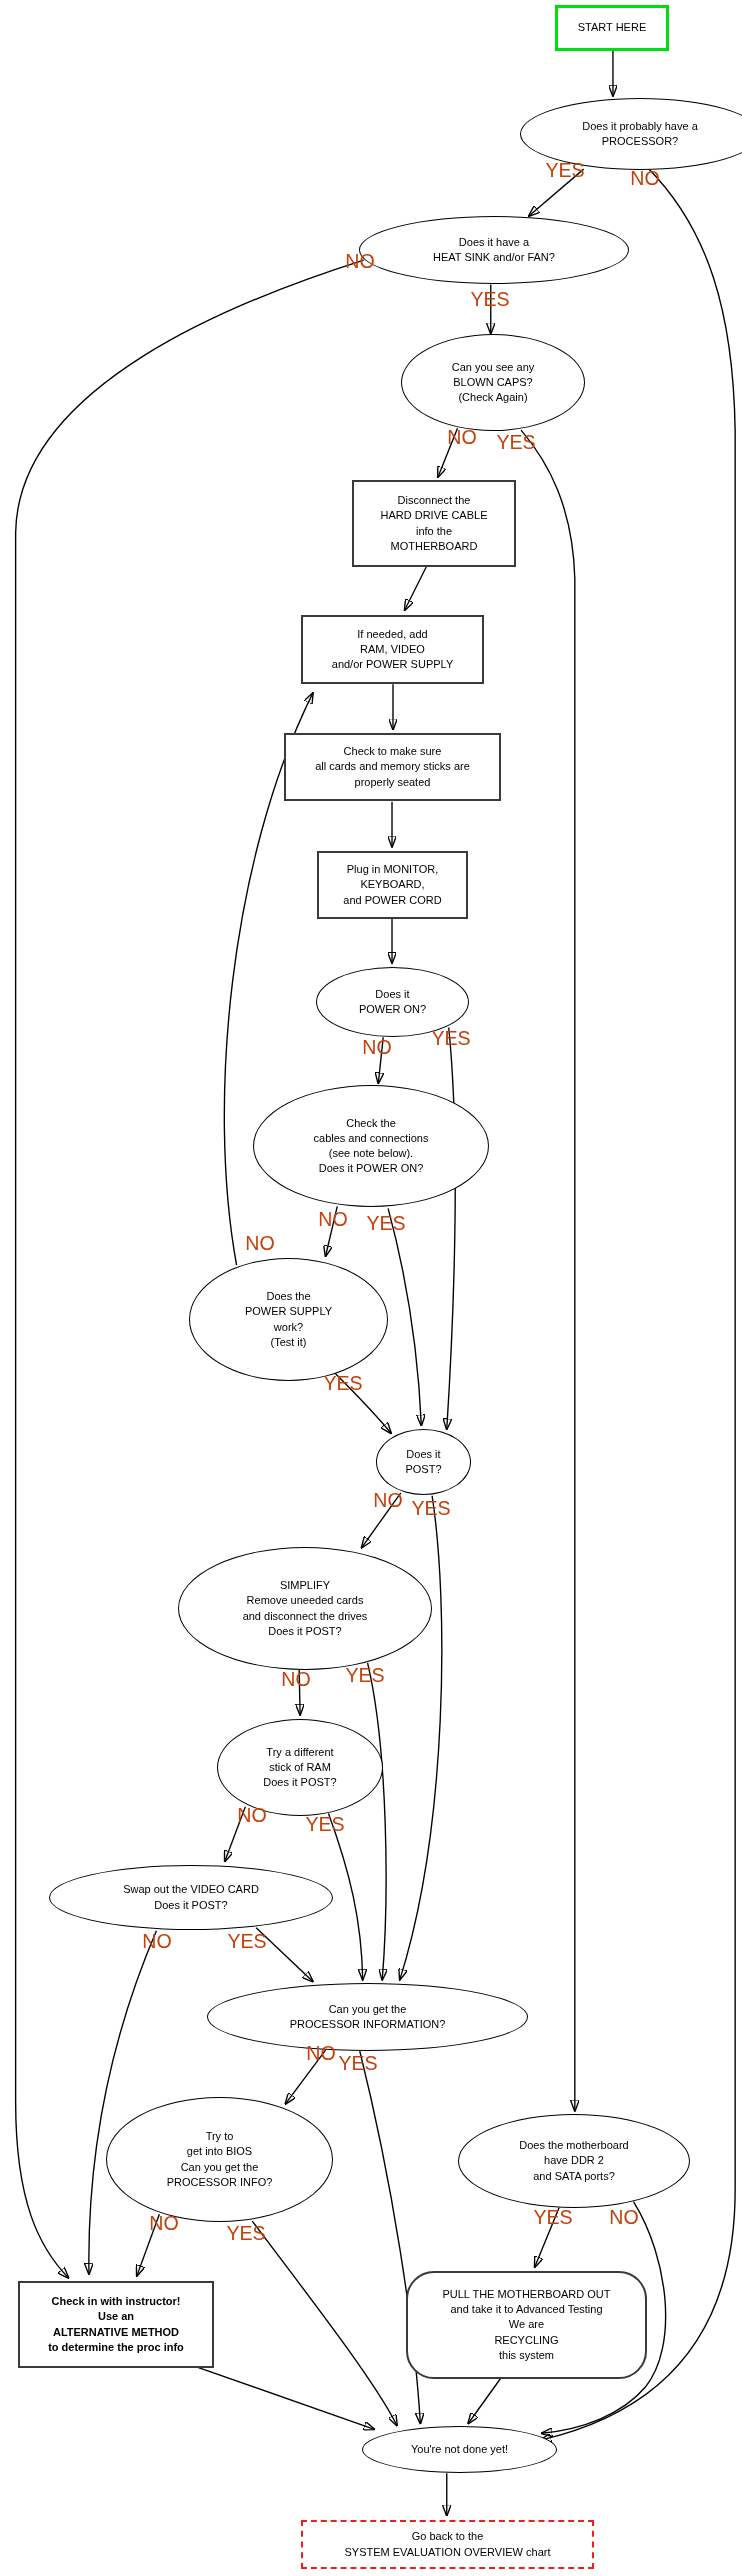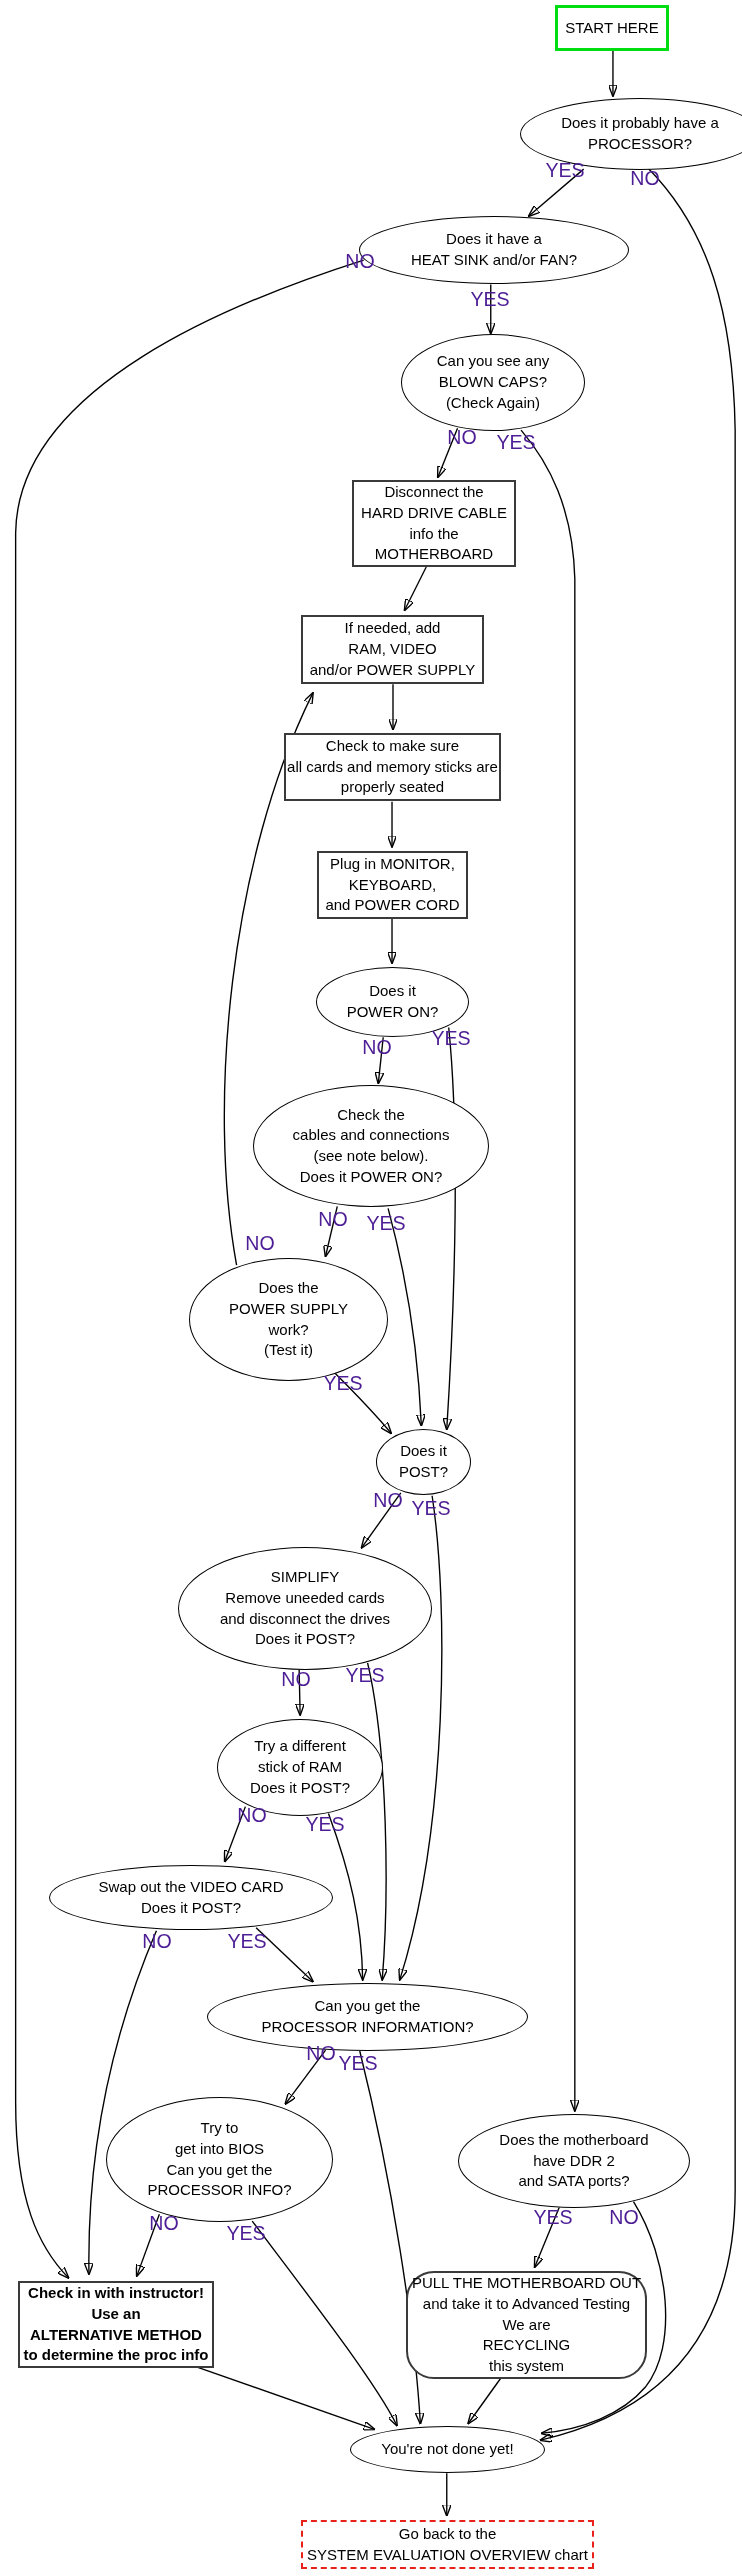--- a/index.html
+++ b/index.html
@@ -7,30 +7,30 @@
   }
   html,body{margin:0;padding:0;background:#fff;}
   #canvas{
     position:relative; width:742px; height:2576px; background:var(--c-bg);
     font-family:"Liberation Sans", sans-serif; color:#000; overflow:hidden;
   }
   #edges{position:absolute;left:0;top:0;width:742px;height:2576px;}
   #edges path{fill:none;stroke:var(--c-line);stroke-width:1.4px;}
   .node{
     position:absolute; display:flex; align-items:center; justify-content:center;
-    text-align:center; white-space:pre-line; font-size:15px; line-height:1.38;
+    text-align:center; white-space:pre-line; font-size:11px; line-height:1.38;
     box-sizing:border-box; background:#fff; z-index:2;
   }
   .ellipse{border:1.6px solid var(--c-line); border-radius:50%;}
   .rect{border:2px solid var(--c-rect);}
   .rect-start{border:3.9px solid var(--c-start);}
   .rect-goback{border:2.9px dashed var(--c-goback);}
   .edge-label{
     position:absolute; transform:translate(-50%,-50%); font-size:19.6px; line-height:1;
-    z-index:3; letter-spacing:0px; color:#4c1d95;
+    z-index:3; letter-spacing:0px; color:#c2410c;
   }
 </style>
 </head>
 <body>
 
 <div id="canvas">
 
   <svg id="edges" viewBox="0 0 759 2635" xmlns="http://www.w3.org/2000/svg">
     <defs>
       <marker id="arrow" markerUnits="userSpaceOnUse" markerWidth="12" markerHeight="9" refX="11" refY="4.5" orient="auto">
@@ -126,21 +126,21 @@
 and SATA ports?</div>
   <div class="node rect" style="left:18px;top:2281px;width:196px;height:87px;font-weight:bold;">Check in with instructor!
 Use an
 ALTERNATIVE METHOD
 to determine the proc info</div>
   <div class="node rect" style="left:406px;top:2271px;width:241px;height:108px;border-radius:28px;">PULL THE MOTHERBOARD OUT
 and take it to Advanced Testing
 We are
 RECYCLING
 this system</div>
-  <div class="node ellipse" style="left:350px;top:2426px;width:195px;height:47px;text-align:right;">You're not done yet!</div>
+  <div class="node ellipse" style="left:362px;top:2426px;width:195px;height:47px;text-align:right;">You're not done yet!</div>
   <div class="node rect rect-goback" style="left:301px;top:2520px;width:293px;height:49px;">Go back to the
 SYSTEM EVALUATION OVERVIEW chart</div>
 
   <span class="edge-label" style="left:565px;top:171px;">YES</span>
   <span class="edge-label" style="left:645px;top:179px;">NO</span>
   <span class="edge-label" style="left:360px;top:262px;">NO</span>
   <span class="edge-label" style="left:490px;top:300px;">YES</span>
   <span class="edge-label" style="left:462px;top:438px;">NO</span>
   <span class="edge-label" style="left:516px;top:443px;">YES</span>
   <span class="edge-label" style="left:377px;top:1048px;">NO</span>

